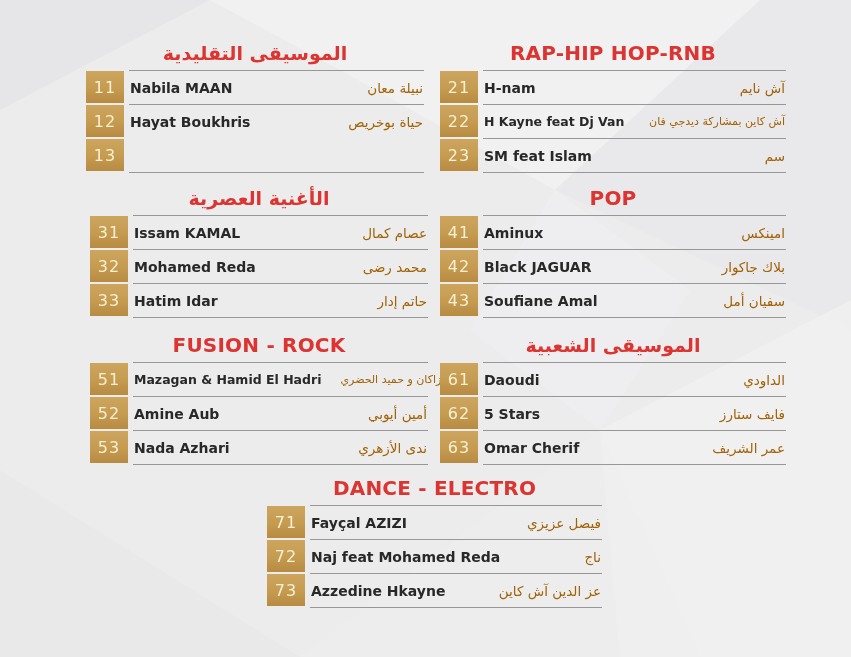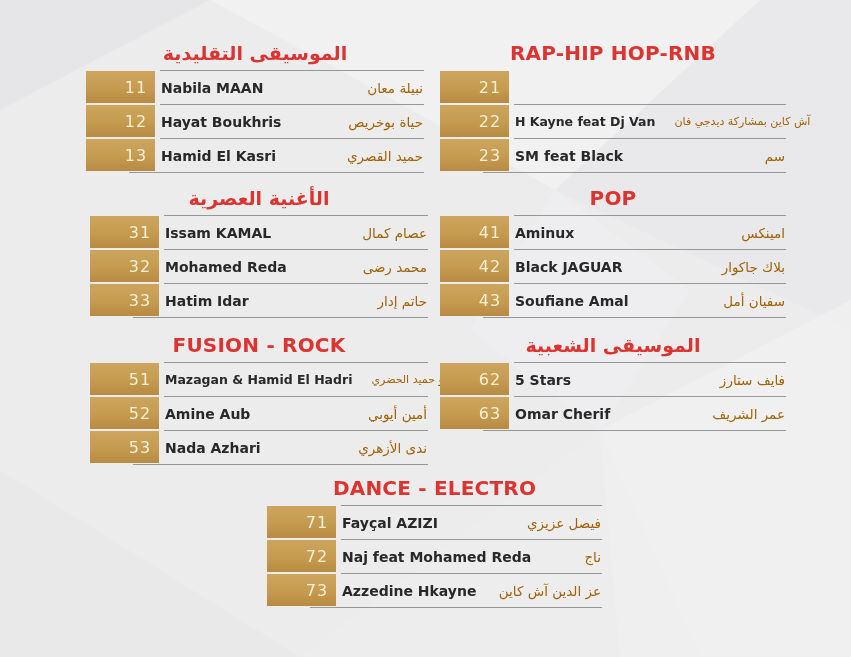--- a/index.html
+++ b/index.html
@@ -25,21 +25,21 @@
     color:var(--accent-red);font-weight:bold;font-size:20px;letter-spacing:.2px;
     white-space:nowrap;
   }
   .sec-title.ar{font-size:19px;}
   .row{display:flex;height:34px;}
   .badge{
     width:38px;height:32px;margin-top:1px;flex:0 0 38px;
     background:linear-gradient(180deg,var(--badge-gold-light) 0%,var(--badge-gold) 55%,var(--badge-gold-dark) 100%);
     color:var(--badge-text);
     display:flex;align-items:center;justify-content:center;
-    font-size:16px;letter-spacing:1px;padding-left:31px;
+    font-size:16px;letter-spacing:1px;
   }
   .row-content{
     flex:1;margin-left:5px;min-width:0;
     border-top:1px solid var(--line);
     display:flex;align-items:center;justify-content:space-between;gap:19px;
     padding:12px 1px;
   }
   .name-latin{font-weight:bold;font-size:14px;color:var(--text-dark);white-space:nowrap;}
   .name-ar{font-size:13.5px;color:#a16207;white-space:nowrap;}
   .row.tight .name-latin{font-size:12.5px;}
@@ -72,43 +72,43 @@
         </div>
         <div class="row">
           <div class="badge">12</div>
           <div class="row-content">
             <span class="name-latin">Hayat Boukhris</span>
             <span class="name-ar" dir="rtl">حياة بوخريص</span>
           </div>
         </div>
         <div class="row">
           <div class="badge">13</div>
-          <div class="row-content">
-            <span class="name-latin">Hamid El Kasri</span>
-            <span class="name-ar" dir="rtl">حميد القصري</span>
-          </div>
         </div>
         <div class="rows-end"></div>
       </section>
       <section class="category" style="top: 36px; left: 440px; width: 346px;">
         <div class="sec-title">RAP-HIP HOP-RNB</div>
         <div class="row">
           <div class="badge">21</div>
+          <div class="row-content">
+            <span class="name-latin">H-nam</span>
+            <span class="name-ar" dir="rtl">آش نايم</span>
+          </div>
         </div>
         <div class="row tight">
           <div class="badge">22</div>
           <div class="row-content">
             <span class="name-latin">H Kayne feat Dj Van</span>
             <span class="name-ar" dir="rtl">آش كاين بمشاركة ديدجي فان</span>
           </div>
         </div>
         <div class="row">
           <div class="badge">23</div>
           <div class="row-content">
-            <span class="name-latin">SM feat Black</span>
+            <span class="name-latin">SM feat Islam</span>
             <span class="name-ar" dir="rtl">سم</span>
           </div>
         </div>
         <div class="rows-end"></div>
       </section>
       <section class="category" style="top: 181px; left: 90px; width: 338px;">
         <div class="sec-title ar" dir="rtl">الأغنية العصرية</div>
         <div class="row">
           <div class="badge">31</div>
           <div class="row-content">
@@ -178,20 +178,27 @@
           <div class="row-content">
             <span class="name-latin">Nada Azhari</span>
             <span class="name-ar" dir="rtl">ندى الأزهري</span>
           </div>
         </div>
         <div class="rows-end"></div>
       </section>
       <section class="category" style="top: 328px; left: 440px; width: 346px;">
         <div class="sec-title ar" dir="rtl">الموسيقى الشعبية</div>
         <div class="row">
+          <div class="badge">61</div>
+          <div class="row-content">
+            <span class="name-latin">Daoudi</span>
+            <span class="name-ar" dir="rtl">الداودي</span>
+          </div>
+        </div>
+        <div class="row">
           <div class="badge">62</div>
           <div class="row-content">
             <span class="name-latin">5 Stars</span>
             <span class="name-ar" dir="rtl">فايف ستارز</span>
           </div>
         </div>
         <div class="row">
           <div class="badge">63</div>
           <div class="row-content">
             <span class="name-latin">Omar Cherif</span>

